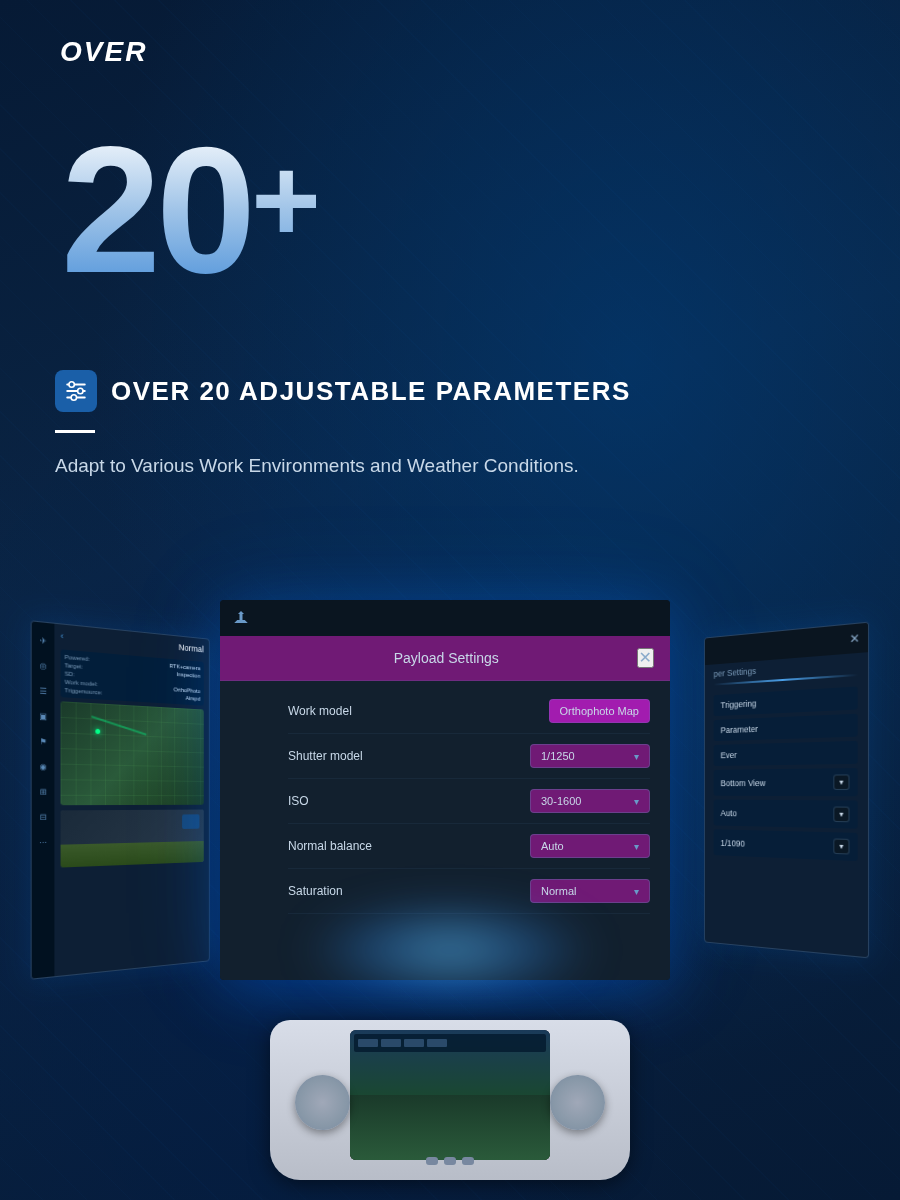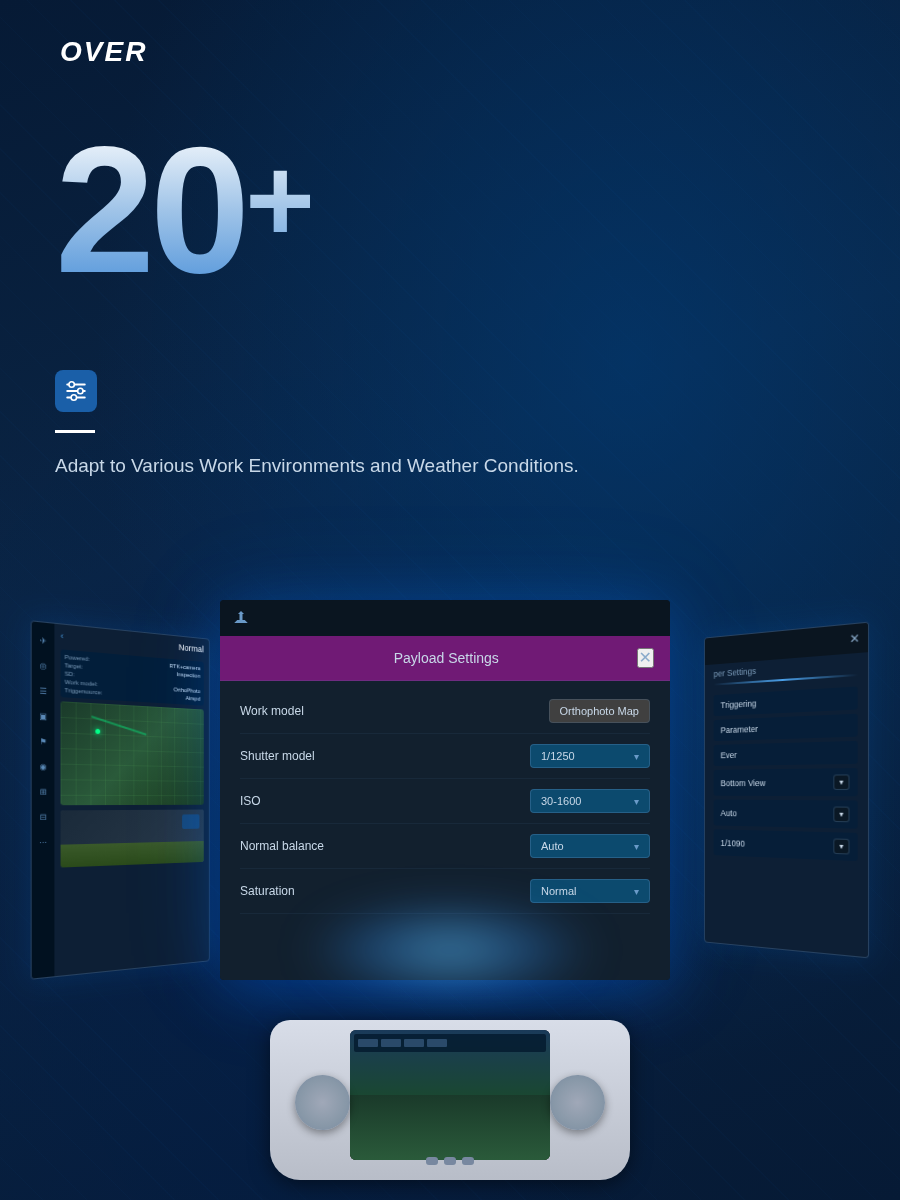--- a/index.html
+++ b/index.html
@@ -54,21 +54,21 @@
       font-size: 28px;
       font-weight: 900;
       font-style: italic;
       letter-spacing: 2px;
     }
 
     
     .big-number {
       position: absolute;
       top: 120px;
-      left: 55px;
+      left: 61px;
       font-size: 180px;
       font-weight: 900;
       line-height: 1;
       background: linear-gradient(180deg, #ffffff 0%, #a0c4e8 50%, #4a90d9 100%);
       -webkit-background-clip: text;
       -webkit-text-fill-color: transparent;
       background-clip: text;
       letter-spacing: -5px;
       text-decoration: underline;
     }
@@ -250,37 +250,38 @@
 
     .cs-close-btn {
       color: #8aabcb;
       font-size: 16px;
       cursor: pointer;
       line-height: 1;
     }
 
     .cs-dialog-body {
       padding: 8px 20px;
+      margin-left: 48px;
     }
 
     .cs-row {
       display: flex;
       align-items: center;
       justify-content: space-between;
       padding: 10px 0;
       border-bottom: 1px solid rgba(100,150,200,0.08);
     }
 
     .cs-row-label {
       color: #c8d8e8;
       font-size: 12px;
     }
 
     .cs-dropdown {
-      background: #0c4a6e;
+      background: #701a75;
       border: 1px solid rgba(100,150,200,0.3);
       border-radius: 4px;
       padding: 5px 10px;
       display: flex;
       align-items: center;
       gap: 8px;
       min-width: 120px;
       justify-content: space-between;
       cursor: pointer;
     }
@@ -291,21 +292,21 @@
     }
 
     .cs-dropdown-arrow {
       color: #6a9ac8;
       font-size: 10px;
     }
 
     .cs-work-model-value {
       color: #c8d8e8;
       font-size: 11px;
-      background: #404040;
+      background: #a21caf;
       padding: 5px 10px;
       border: 1px solid rgba(100,150,200,0.2);
       border-radius: 4px;
     }
 
     
     .right-screen {
       position: absolute;
       right: 30px;
       top: 30px;
@@ -560,20 +561,21 @@
     <div class="params-icon">
       <svg viewBox="0 0 24 24" fill="none" xmlns="http://www.w3.org/2000/svg">
         <line x1="4" y1="6" x2="20" y2="6" stroke="white" stroke-width="2" stroke-linecap="round"></line>
         <circle cx="8" cy="6" r="2.5" fill="#1a5fa8" stroke="white" stroke-width="1.5"></circle>
         <line x1="4" y1="12" x2="20" y2="12" stroke="white" stroke-width="2" stroke-linecap="round"></line>
         <circle cx="16" cy="12" r="2.5" fill="#1a5fa8" stroke="white" stroke-width="1.5"></circle>
         <line x1="4" y1="18" x2="20" y2="18" stroke="white" stroke-width="2" stroke-linecap="round"></line>
         <circle cx="10" cy="18" r="2.5" fill="#1a5fa8" stroke="white" stroke-width="1.5"></circle>
       </svg>
     </div>
+    <span class="params-title">OVER 20 ADJUSTABLE PARAMETERS</span>
   </div>
 
   <div class="divider"></div>
 
   <div class="subtitle">Adapt to Various Work Environments and Weather Conditions.</div>
 
   <div class="screens-container">
 
     <div class="left-screen">
       <div class="ls-sidebar">

